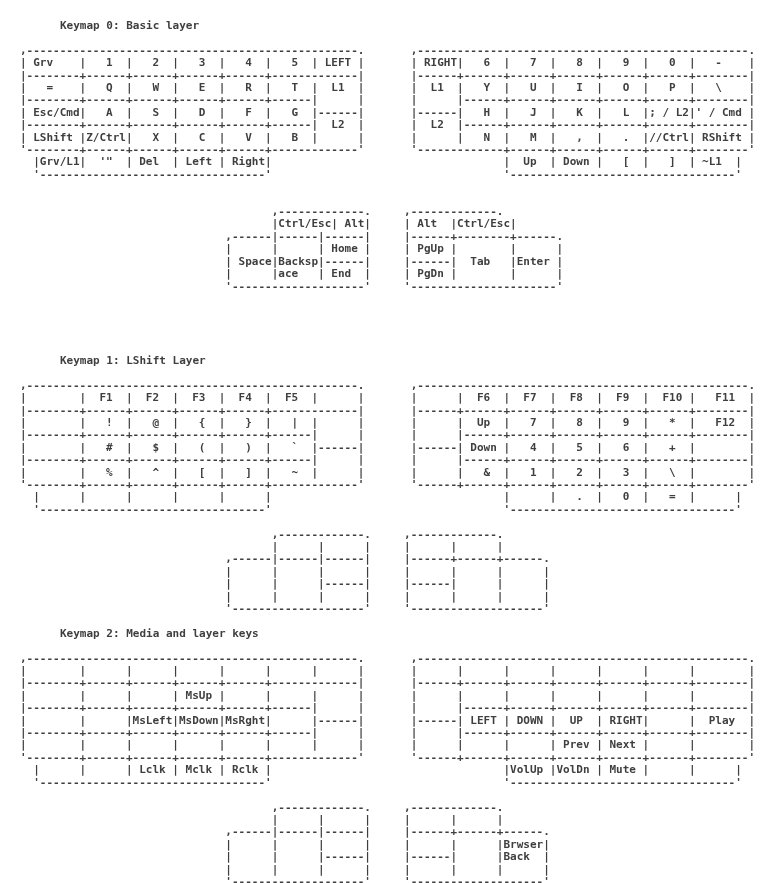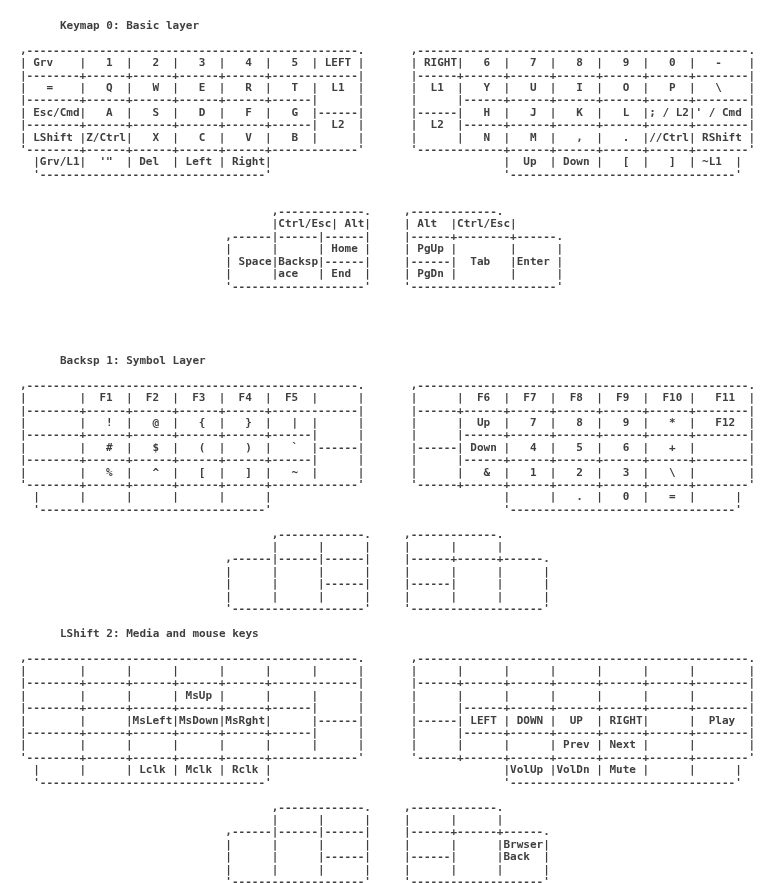--- a/index.html
+++ b/index.html
@@ -52,21 +52,21 @@
                                       ,-------------.     ,-------------.
                                       |Ctrl/Esc| Alt|     | Alt  |Ctrl/Esc|
                                ,------|------|------|     |------+--------+------.
                                |      |      | Home |     | PgUp |        |      |
                                | Space|Backsp|------|     |------|  Tab   |Enter |
                                |      |ace   | End  |     | PgDn |        |      |
                                '--------------------'     '----------------------'</pre>
   </section>
 
   <section class="keymap-section km1">
-    <div class="km-title mono">Backsp 1: Symbol Layer</div>
+    <div class="km-title mono">Keymap 1: LShift Layer</div>
     <pre class="art mono">,--------------------------------------------------.       ,--------------------------------------------------.
 |        |  F1  |  F2  |  F3  |  F4  |  F5  |      |       |      |  F6  |  F7  |  F8  |  F9  |  F10 |   F11  |
 |--------+------+------+------+------+-------------|       |------+------+------+------+------+------+--------|
 |        |   !  |   @  |   {  |   }  |   |  |      |       |      |  Up  |   7  |   8  |   9  |   *  |   F12  |
 |--------+------+------+------+------+------|      |       |      |------+------+------+------+------+--------|
 |        |   #  |   $  |   (  |   )  |   `  |------|       |------| Down |   4  |   5  |   6  |   +  |        |
 |--------+------+------+------+------+------|      |       |      |------+------+------+------+------+--------|
 |        |   %  |   ^  |   [  |   ]  |   ~  |      |       |      |   &amp;  |   1  |   2  |   3  |   \  |        |
 '--------+------+------+------+------+-------------'       '------+------+------+------+------+------+--------'
   |      |      |      |      |      |                                   |      |   .  |   0  |   =  |      |
@@ -75,21 +75,21 @@
                                       ,-------------.     ,-------------.
                                       |      |      |     |      |      |
                                ,------|------|------|     |------+------+------.
                                |      |      |      |     |      |      |      |
                                |      |      |------|     |------|      |      |
                                |      |      |      |     |      |      |      |
                                '--------------------'     '--------------------'</pre>
   </section>
 
   <section class="keymap-section km2">
-    <div class="km-title mono">LShift 2: Media and mouse keys</div>
+    <div class="km-title mono">Keymap 2: Media and layer keys</div>
     <pre class="art mono">,--------------------------------------------------.       ,--------------------------------------------------.
 |        |      |      |      |      |      |      |       |      |      |      |      |      |      |        |
 |--------+------+------+------+------+-------------|       |------+------+------+------+------+------+--------|
 |        |      |      | MsUp |      |      |      |       |      |      |      |      |      |      |        |
 |--------+------+------+------+------+------|      |       |      |------+------+------+------+------+--------|
 |        |      |MsLeft|MsDown|MsRght|      |------|       |------| LEFT | DOWN |  UP  | RIGHT|      |  Play  |
 |--------+------+------+------+------+------|      |       |      |------+------+------+------+------+--------|
 |        |      |      |      |      |      |      |       |      |      |      | Prev | Next |      |        |
 '--------+------+------+------+------+-------------'       '------+------+------+------+------+------+--------'
   |      |      | Lclk | Mclk | Rclk |                                   |VolUp |VolDn | Mute |      |      |

